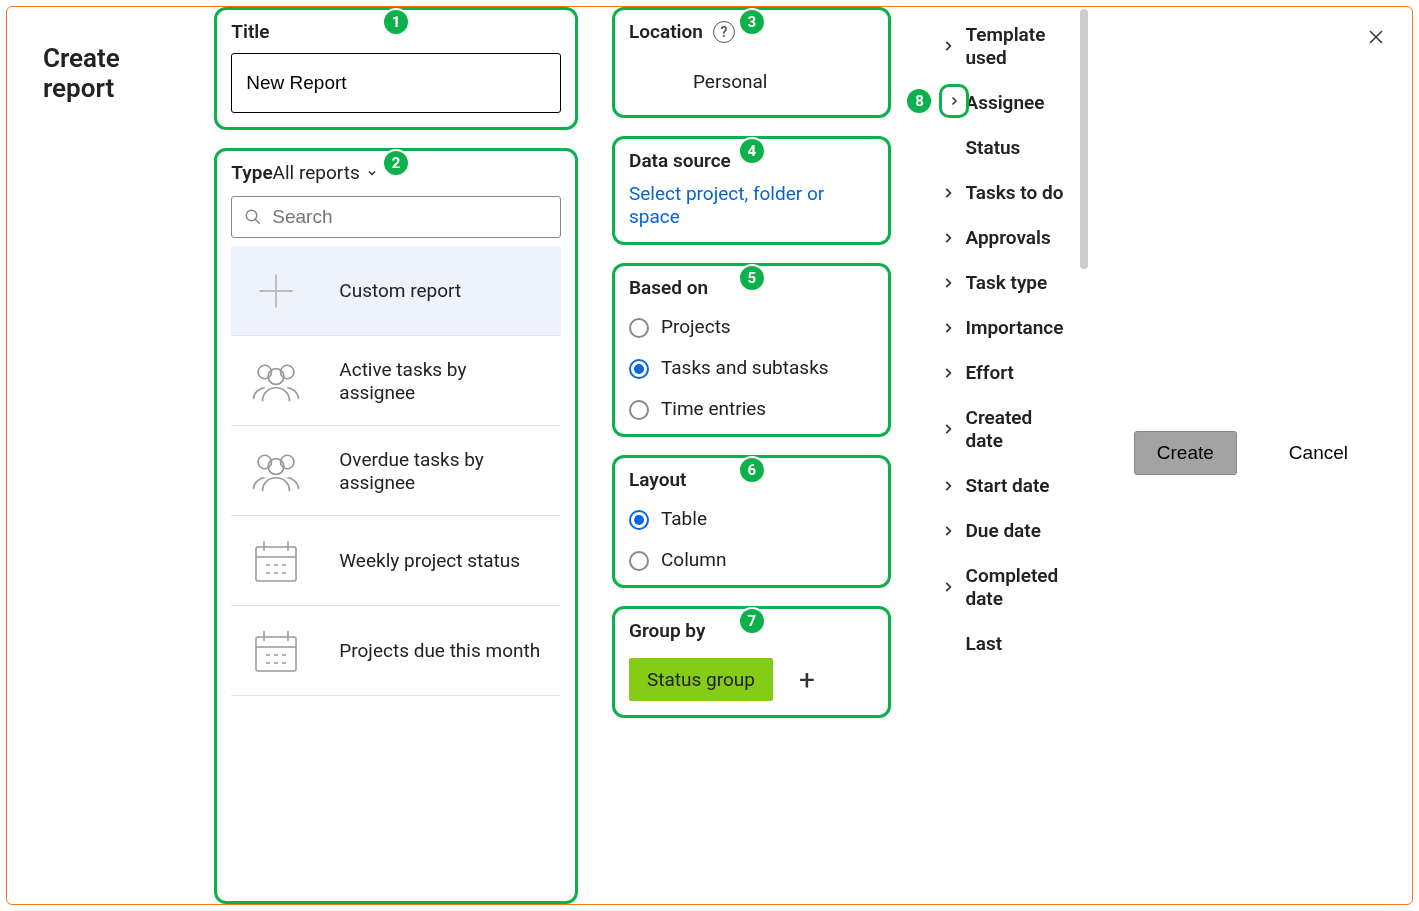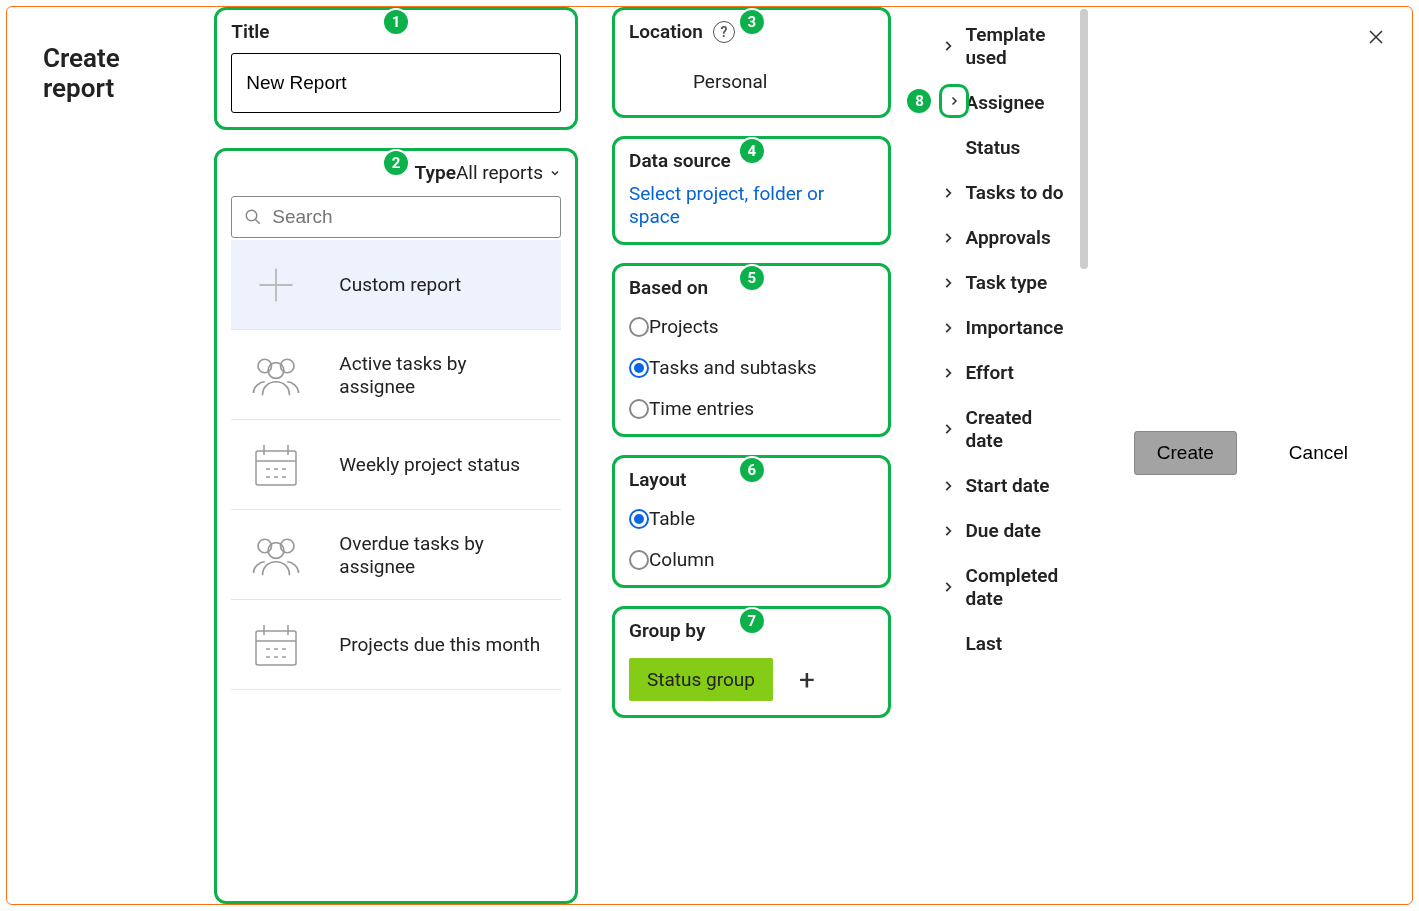--- a/index.html
+++ b/index.html
@@ -81,35 +81,35 @@
     width: 100%;
     height: 60px;
     border: 1px solid #000;
     border-radius: 3px;
     font-size: 19px;
     padding: 16px 14px;
   }
 
   
   .type-head {
-    display: flex; justify-content: flex-end; align-items: center;
+    display: flex; justify-content: flex-start; align-items: center;
     margin-bottom: 12px;
   }
   .type-head .section-label { margin-bottom: 0; }
   .type-dropdown { font-size: 19px; display: flex; align-items: center; gap: 6px; cursor: pointer; }
   .chev-down { width: 12px; height: 12px; }
 
   .search-wrap {
     display: flex; align-items: center;
     border: 1px solid #888;
     border-radius: 3px;
     height: 42px;
     padding: 0 12px;
     gap: 10px;
-    margin-bottom: 2px;
+    margin-bottom: 8px;
     color: #888;
   }
   .search-wrap svg { width: 18px; height: 18px; stroke: #888; }
   .search-input { border: none; outline: none; font-size: 19px; flex: 1; }
 
   .template-list { display: flex; flex-direction: column; max-height: 480px; overflow-y: auto; }
   .template-item {
     display: flex; align-items: center; gap: 36px;
     height: 90px;
     padding: 0 18px;
@@ -132,21 +132,21 @@
     border: 1.5px solid #555;
     border-radius: 50%;
     font-size: 14px; color: #555;
   }
 
   
   .link { color: #0664d4; font-size: 19px; cursor: pointer; }
 
   
   .radio-group { display: flex; flex-direction: column; gap: 18px; padding-top: 6px; }
-  .radio-row { display:flex; align-items:center; gap: 0; font-size: 19px; cursor: pointer; }
+  .radio-row { display:flex; align-items:flex-end; gap: 12px; font-size: 19px; cursor: pointer; }
   .radio {
     width: 20px; height: 20px; border: 2px solid #888; border-radius: 50%;
     display:flex; align-items:center; justify-content:center;
   }
   .radio.checked { border-color: #0b66e4; }
   .radio.checked::after { content:""; width: 10px; height:10px; background:#0b66e4; border-radius:50%; }
 
   
   .chip-row { display:flex; align-items:center; gap: 20px; padding-top: 6px; }
   .chip { background:#84cc16; padding: 10px 18px; font-size: 19px; border-radius: 2px; }
@@ -283,47 +283,47 @@
                   <circle cx="34" cy="12" r="6"></circle>
                   <circle cx="24" cy="16" r="7"></circle>
                   <path d="M4 36c0-6 6-10 10-10M44 36c0-6-6-10-10-10M12 38c0-8 6-12 12-12s12 4 12 12"></path>
                 </svg>
             </span>
             <span>Active tasks by assignee</span>
           </div>
 
           <div class="template-item">
             <span class="template-icon">
-              <svg viewBox="0 0 48 48" width="48" height="48" stroke="#999" stroke-width="1.5">
-                  <rect x="4" y="10" width="40" height="34" rx="2"></rect>
-                  <path d="M12 4v10M36 4v10M4 20h40M14 28h4M22 28h4M30 28h4M14 36h4M22 36h4M30 36h4"></path>
-                </svg>
-            </span>
-            <span>Weekly project status</span>
-          </div>
-
-          <div class="template-item">
-            <span class="template-icon">
               <svg viewBox="0 0 48 40" width="54" height="46" stroke="#999" stroke-width="1.5">
                   <circle cx="14" cy="12" r="6"></circle>
                   <circle cx="34" cy="12" r="6"></circle>
                   <circle cx="24" cy="16" r="7"></circle>
                   <path d="M4 36c0-6 6-10 10-10M44 36c0-6-6-10-10-10M12 38c0-8 6-12 12-12s12 4 12 12"></path>
                 </svg>
             </span>
             <span>Overdue tasks by assignee</span>
           </div>
 
           <div class="template-item">
             <span class="template-icon">
               <svg viewBox="0 0 48 48" width="48" height="48" stroke="#999" stroke-width="1.5">
                   <rect x="4" y="10" width="40" height="34" rx="2"></rect>
                   <path d="M12 4v10M36 4v10M4 20h40M14 28h4M22 28h4M30 28h4M14 36h4M22 36h4M30 36h4"></path>
                 </svg>
             </span>
+            <span>Weekly project status</span>
+          </div>
+
+          <div class="template-item">
+            <span class="template-icon">
+              <svg viewBox="0 0 48 48" width="48" height="48" stroke="#999" stroke-width="1.5">
+                  <rect x="4" y="10" width="40" height="34" rx="2"></rect>
+                  <path d="M12 4v10M36 4v10M4 20h40M14 28h4M22 28h4M30 28h4M14 36h4M22 36h4M30 36h4"></path>
+                </svg>
+            </span>
             <span>Projects due this month</span>
           </div>
 
         </div>
       </div>
     </div>
 
     <div class="col col-mid">
 
       <div class="panel">

